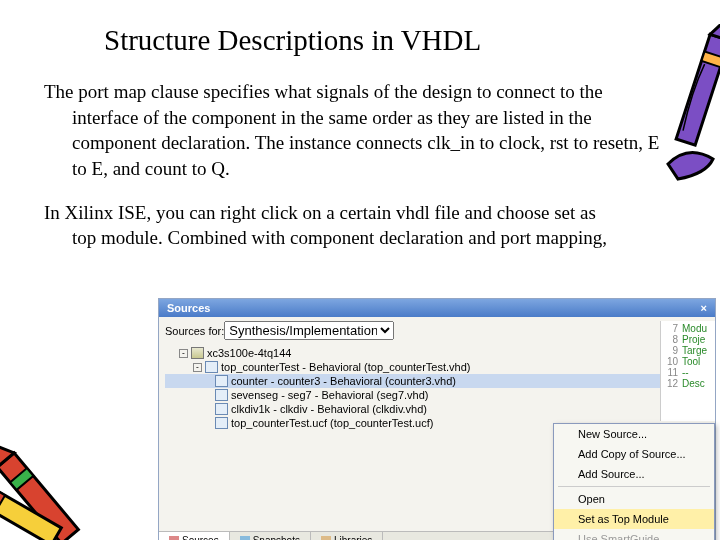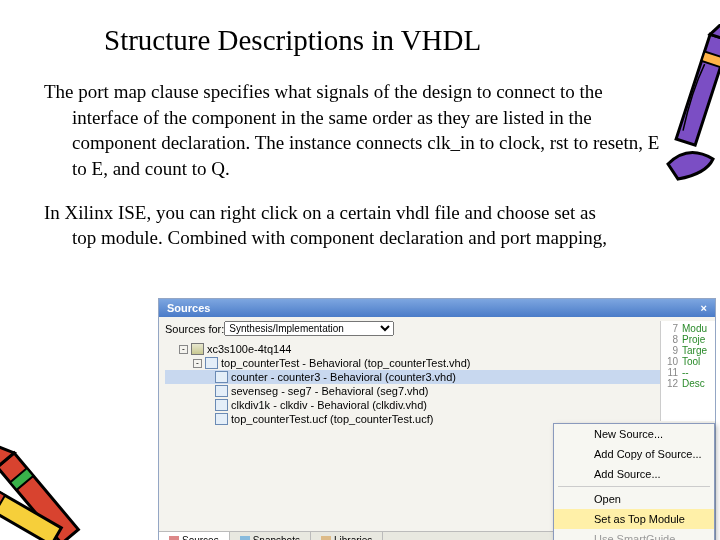--- a/index.html
+++ b/index.html
@@ -4,41 +4,41 @@
 <style>
 *{box-sizing:border-box;margin:0;padding:0}
 body{width:720px;height:540px;background:#fff;font-family:"Times New Roman",serif;position:relative;overflow:hidden}
 .slide{padding:24px 60px 0 44px;position:relative;z-index:1}
 .title{font-size:29px;text-align:left;margin-bottom:22px;margin-left:60px;font-weight:400}
 .body-text{font-size:19px;line-height:1.35;margin-bottom:18px}
 .indent{padding-left:28px;display:block}
 .screenshot{position:absolute;left:158px;top:298px;width:558px;height:252px;background:#f4f3ee;border:1px solid #94a6c4;font-family:Tahoma,Arial,sans-serif;font-size:11px}
 .win-title{background:linear-gradient(#7da6e0,#4a7bc8);color:#fff;font-weight:bold;padding:3px 8px;font-size:11px;display:flex;justify-content:space-between}
 .srcfor{padding:4px 6px;font-size:11px;display:flex;align-items:center;}
-.srcfor select{font-size:10px;width:170px}
+.srcfor select{font-size:13px;width:170px}
 .tree{padding:2px 6px;font-size:11px}
 .tree .row{padding:1px 0;display:flex;align-items:center;gap:3px;white-space:nowrap}
 .tree .l1{padding-left:14px}
 .tree .l2{padding-left:28px}
 .tree .l3{padding-left:50px}
 .tree .sel{background:#c8d8ef}
 .exp{display:inline-block;width:9px;height:9px;border:1px solid #888;font-size:8px;line-height:8px;text-align:center;font-family:monospace}
 .ico{display:inline-block;width:13px;height:12px;border:1px solid #888;background:#fff}
 .ico.chip{background:linear-gradient(#e8e8d0,#c8c890);border-color:#777}
 .ico.vhd{background:#e4eef8;border-color:#6a8ab4}
 .tabs{position:absolute;bottom:0;left:0;right:0;display:flex;background:#e8e8e0;border-top:1px solid #bbb}
 .tab{padding:3px 10px;font-size:10px;border-right:1px solid #bbb;display:flex;align-items:center;gap:3px}
 .tab.act{background:#fff}
 .tab-ico{width:10px;height:10px;display:inline-block}
 .code-strip{position:absolute;right:0;top:22px;width:55px;background:#fff;border-left:1px solid #ccc;font-size:10px;padding:2px 0;height:100px}
 .code-strip .ln{display:flex;gap:4px;padding:0 3px;color:#555}
 .code-strip .ln .n{width:14px;text-align:right;color:#888}
 .code-strip .gr{color:#2a8a2a}
 .ctx-menu{position:absolute;right:0;top:124px;width:162px;background:#f7f7f2;border:1px solid #8a9abd;box-shadow:2px 2px 5px rgba(0,0,0,.25);font-size:11px;z-index:5}
-.ctx-menu .mi{padding:4px 12px 4px 40px}
+.ctx-menu .mi{padding:4px 12px 4px 24px}
 .ctx-menu .mi.hl{background:#fff0a8}
 .ctx-menu .mi.dis{color:#999}
 .ctx-menu hr{border:none;border-top:1px solid #ccc;margin:2px 4px}
 .crayon{position:absolute;z-index:0}
 .crayon.topright{right:-18px;top:24px}
 .crayon.botleft{left:-34px;bottom:-24px}
 .crayon svg{display:block}
 </style>
 </head>
 <body>

